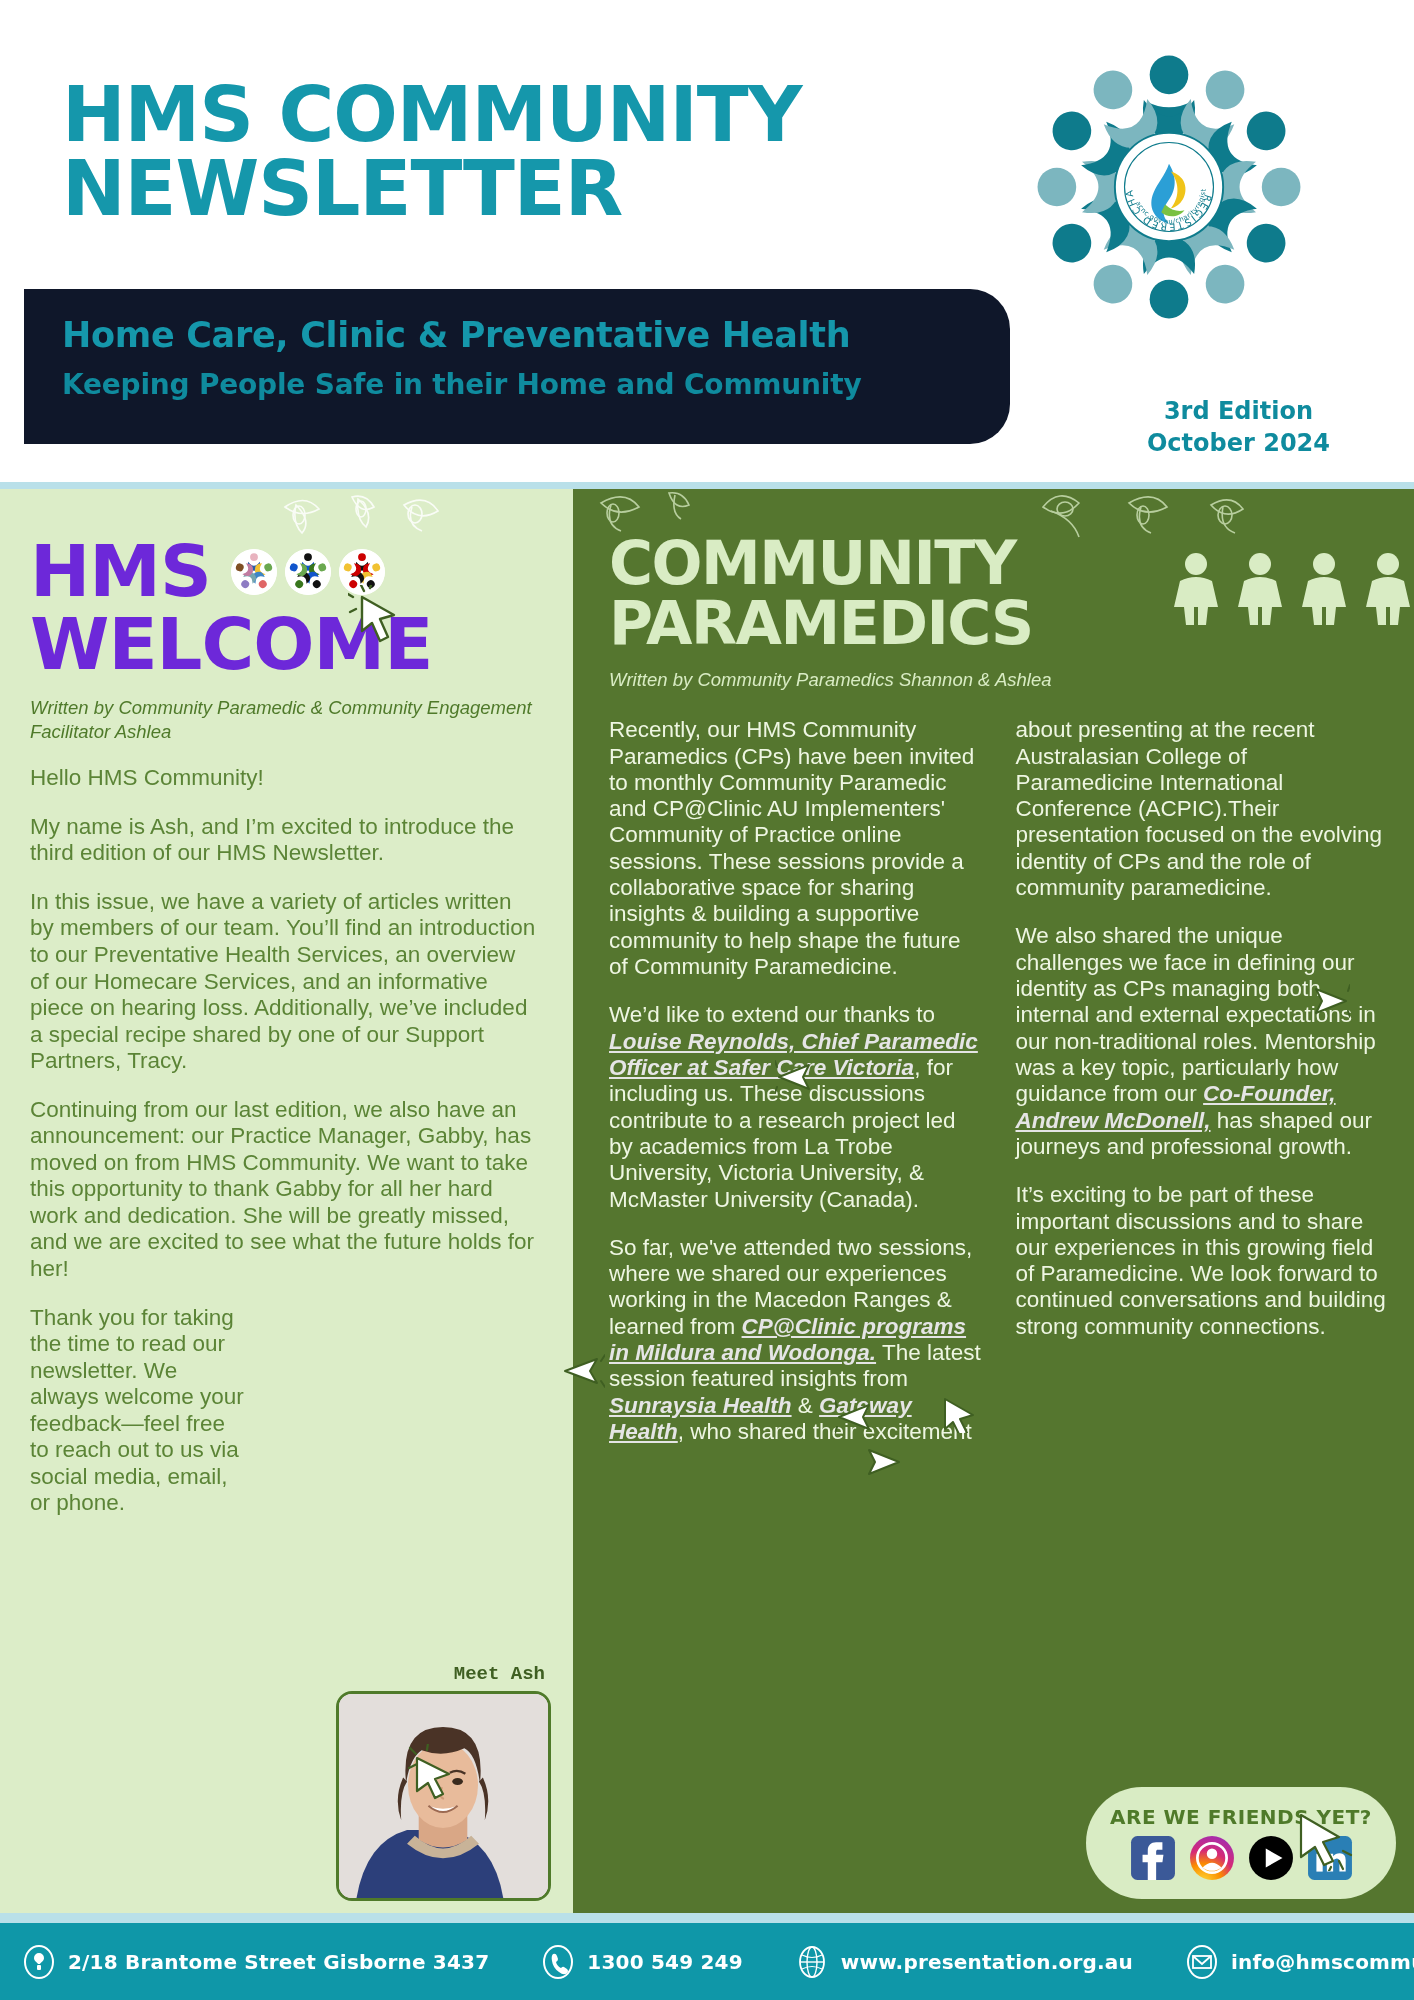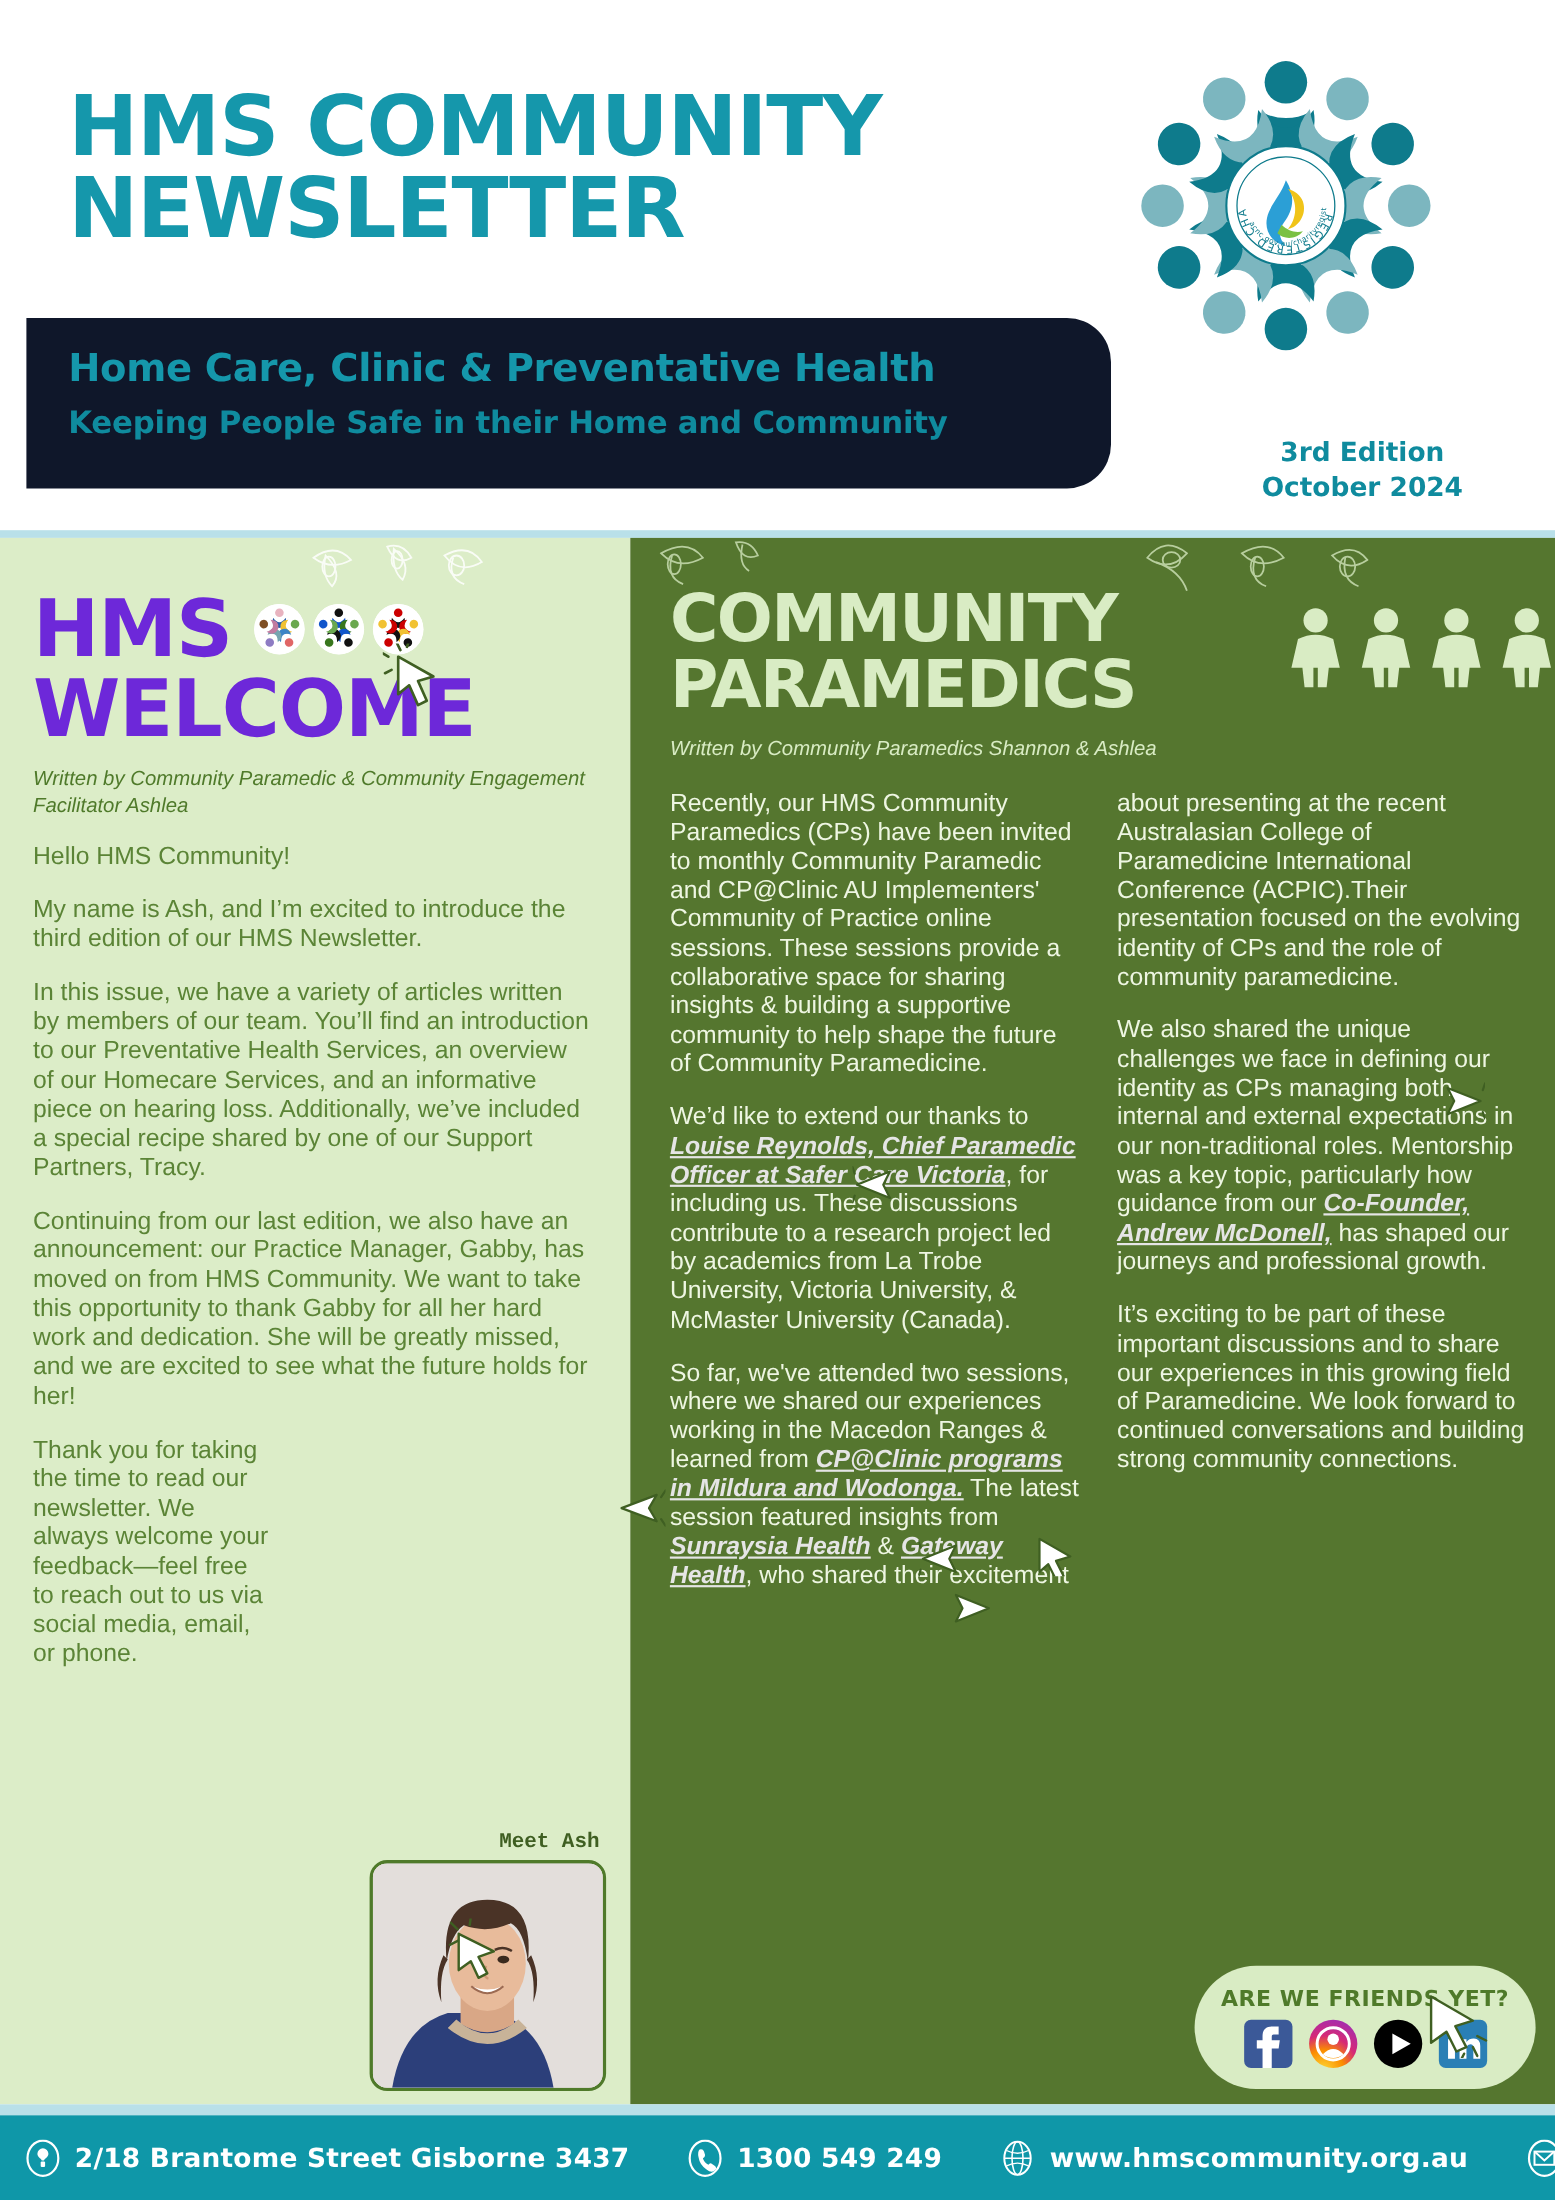--- a/index.html
+++ b/index.html
@@ -161,21 +161,21 @@
   }
   .footer {
     position: absolute; left: 0; top: 1923px; width: 1414px; height: 77px;
     background: #0f97a8;
     display: flex; align-items: center; padding-left: 22px;
     color: #ffffff;
   }
   .f-item { display: flex; align-items: center; gap: 12px; }
   .f-text {
     font-family: "DejaVu Sans", sans-serif;
-    font-size: 24px; font-weight: 700; letter-spacing: 0.2px; color: #fff;
+    font-size: 20px; font-weight: 700; letter-spacing: 0.2px; color: #fff;
     white-space: nowrap;
   }
   .f-sep { width: 3px; height: 38px; background: #fff; margin: 0 26px; }
   .f-ico { width: 34px; height: 34px; display: block; }
 </style>
 </head>
 <body>
 
 <div class="page">
 
@@ -610,21 +610,21 @@
     <div class="f-sep"></div>
 
     <div class="f-item">
       <svg class="f-ico" viewBox="0 0 34 34">
         <ellipse cx="17" cy="17" rx="12" ry="15" fill="none" stroke="#fff" stroke-width="1.8"></ellipse>
         <ellipse cx="17" cy="17" rx="5" ry="15" fill="none" stroke="#fff" stroke-width="1.4"></ellipse>
         <line x1="5" y1="17" x2="29" y2="17" stroke="#fff" stroke-width="1.4"></line>
         <path d="M7 10 q10 5 20 0" fill="none" stroke="#fff" stroke-width="1.2"></path>
         <path d="M7 24 q10 -5 20 0" fill="none" stroke="#fff" stroke-width="1.2"></path>
       </svg>
-      <span class="f-text">www.hmscommunity.org.au</span>
+      <span class="f-text">www.presentation.org.au</span>
     </div>
     <div class="f-sep"></div>
 
     <div class="f-item">
       <svg class="f-ico" viewBox="0 0 34 34">
         <ellipse cx="17" cy="17" rx="14" ry="16" fill="none" stroke="#fff" stroke-width="2"></ellipse>
         <rect x="8" y="11" width="18" height="12" fill="none" stroke="#fff" stroke-width="1.8"></rect>
         <path d="M8 11 L17 19 L26 11" fill="none" stroke="#fff" stroke-width="1.8"></path>
       </svg>
       <span class="f-text">info@hmscommunity.org.au</span>

